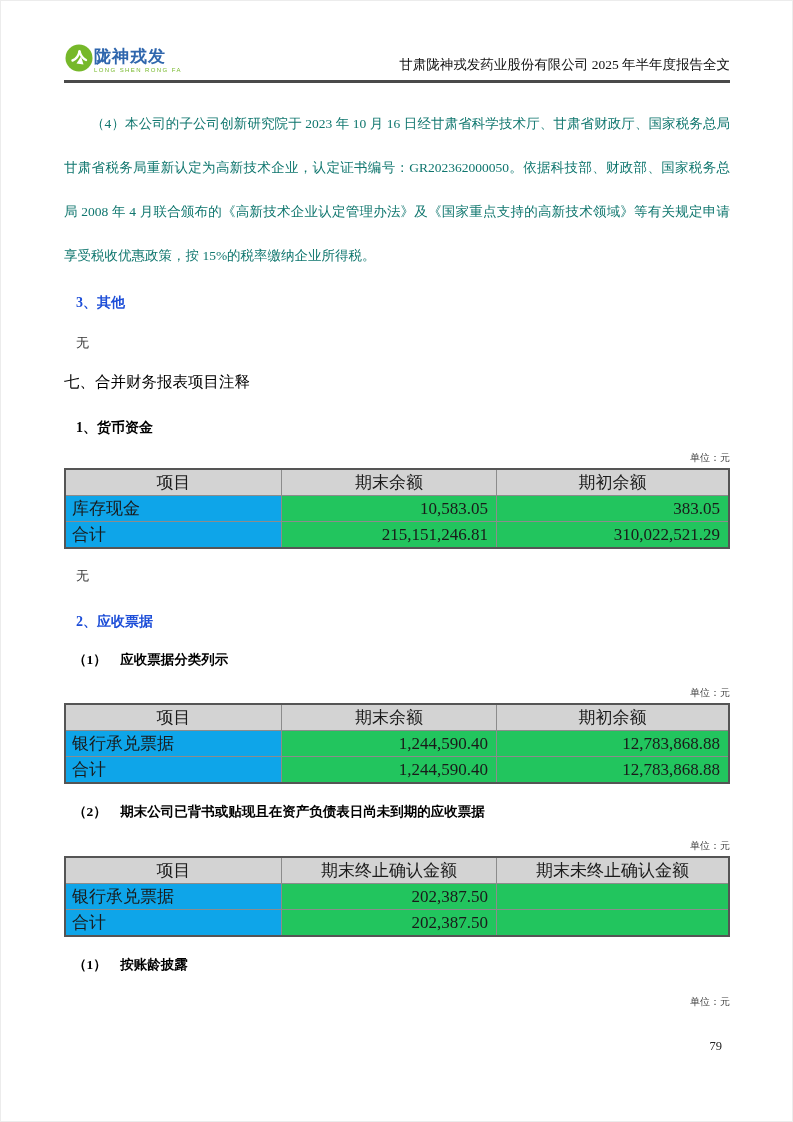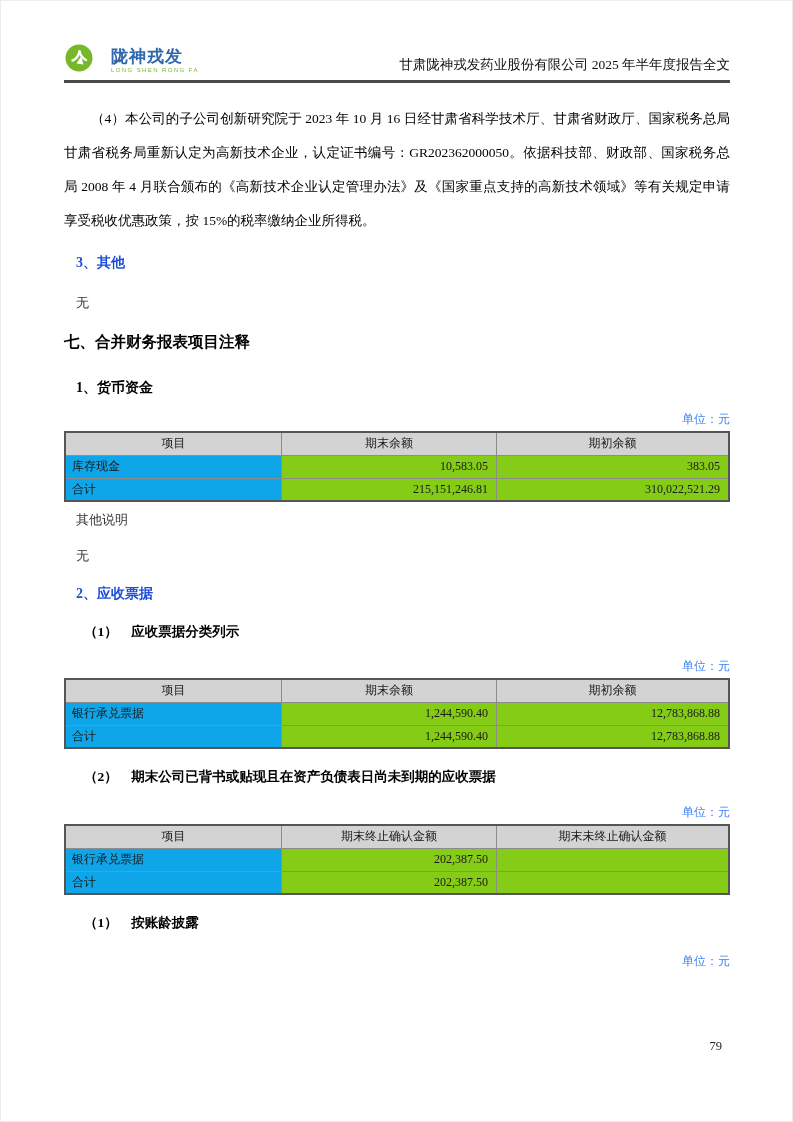--- a/index.html
+++ b/index.html
@@ -16,70 +16,70 @@
     padding: 0 62px 0 63px;
     border: 1px solid #ececec;
     position: relative;
   }
 
   
   .header-bar {
     margin-top: 42px;
     display: flex; justify-content: space-between; align-items: flex-end;
   }
-  .logo-block { display: flex; align-items: center; gap: 17px; }
+  .logo-block { display: flex; align-items: center; gap: 0; }
   .logo-text-block { display: flex; flex-direction: column; line-height: 1; }
   .brand-cn {
     font-family: "Liberation Sans", "DejaVu Sans", sans-serif;
     font-size: 17px; font-weight: bold; color: #2f66ad; letter-spacing: 1px;
   }
   .brand-en {
     font-family: "Liberation Sans", "DejaVu Sans", sans-serif;
     font-size: 6px; color: #76b82a; letter-spacing: 1.4px; margin-top: 2px;
   }
   .report-title { font-size: 13.5px; color: #111; padding-bottom: 3px; }
   .header-rule { margin-top: 3px; height: 3px; background: #4a4a4a; }
 
   
   .para {
     margin-top: 19px;
-    font-size: 13.5px; line-height: 34px;
+    font-size: 13.5px; line-height: 44px;
     text-align: justify; text-indent: 2em;
-    color: #000000;
+    color: #0f766e;
   }
   .h-sub   { margin-top: 16px; margin-left: 12px; font-size: 14px; font-weight: bold; color: #1d4ed8; }
-  .h-big   { margin-top: 20px; font-size: 15.5px; font-weight: bold; color: #000; }
+  .h-big   { margin-top: 20px; font-size: 15.5px; font-weight: normal; color: #000; }
   .h-item  { margin-top: 26px; margin-left: 12px; font-size: 14px; font-weight: bold; color: #000; }
-  .h-point { margin-top: 20px; margin-left: 20px; font-size: 13.5px; font-weight: bold; color: #000; }
+  .h-point { margin-top: 20px; margin-left: 9px; font-size: 13.5px; font-weight: bold; color: #000; }
   .plain   { margin-top: 22px; margin-left: 12px; font-size: 13px; color: #333; }
-  .unit-line { margin-top: 14px; text-align: right; font-size: 12px; color: #3b82f6; }
+  .unit-line { margin-top: 14px; text-align: right; font-size: 10px; color: #404040; }
 
   
   table.data-table {
     margin-top: 3px;
     width: 100%;
     border-collapse: collapse;
     border: 2px solid #555555;
     table-layout: fixed;
-    font-size: 12px;
+    font-size: 17px;
     padding-left: 32px;
   }
   table.data-table col.c1 { width: 32.6%; }
   table.data-table col.c2 { width: 32.4%; }
   table.data-table col.c3 { width: 35.0%; }
   table.data-table th, table.data-table td {
     border: 1px solid #8c8c8c;
     height: 23px;
     font-weight: normal;
     padding: 1px 8px;
     overflow: hidden; white-space: nowrap;
   }
   table.data-table th { background: #d3d3d3; text-align: center; }
   table.data-table td.label-col { background: #0ea5e9; text-align: left; padding-left: 6px; }
-  table.data-table td.num-col { background: #84cc16; text-align: right; }
+  table.data-table td.num-col { background: #22c55e; text-align: right; }
 
   
   .page-number {
     position: absolute; top: 1038px; right: 70px;
     font-size: 12.5px; color: #222;
   }
 </style>
 </head>
 <body>
 
@@ -134,24 +134,23 @@
           <td class="num-col">383.05</td>
         </tr>
         <tr>
           <td class="label-col">合计</td>
           <td class="num-col">215,151,246.81</td>
           <td class="num-col">310,022,521.29</td>
         </tr>
       </tbody>
     </table>
 
-  <div class="plain" style="margin-top:9px">其他说明</div>
   <div class="plain" style="margin-top:18px">无</div>
 
-  <div class="h-sub" style="margin-top:20px">2、应收票据</div>
+  <div class="h-sub" style="margin-top:28px">2、应收票据</div>
   <div class="h-point">（1）　应收票据分类列示</div>
   <div class="unit-line" style="margin-top:17px">单位：元</div>
 
   <table class="data-table" data-table="body.notes_classification_table">
       <colgroup>
         <col class="c1">
         <col class="c2">
         <col class="c3">
       </colgroup>
       <thead>

